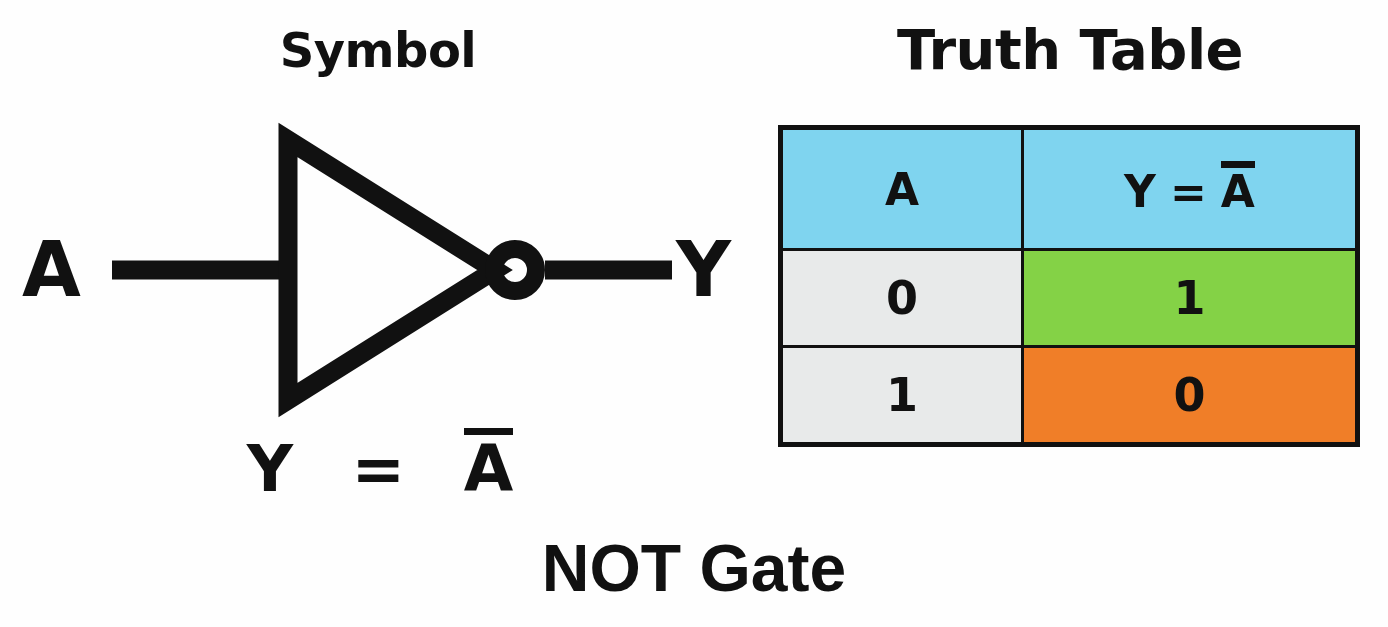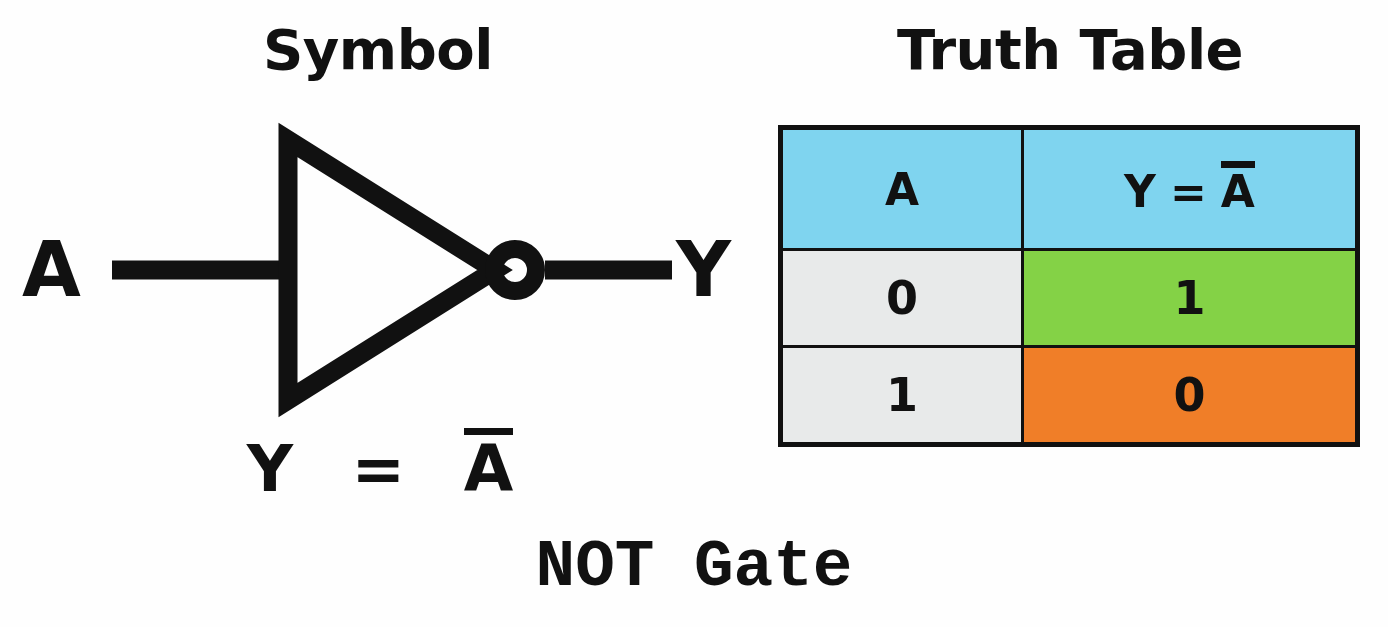--- a/index.html
+++ b/index.html
@@ -26,21 +26,21 @@
     font-weight: bold;
     color: #111111;
     white-space: nowrap;
     letter-spacing: -0.5px;
   }
   #symbol-title {
     left: 0;
     top: 8px;
     width: 756px;
     text-align: center;
-    font-size: 56px;
+    font-size: 48px;
     line-height: 84px;
   }
   #truth-table-title {
     left: 778px;
     top: 8px;
     width: 584px;
     text-align: center;
     font-size: 56px;
     line-height: 84px;
   }
@@ -129,21 +129,21 @@
   td.cell-green { background: #84d246; }
   td.cell-orange { background: #f07e28; }
 
   
   #gate-caption {
     position: absolute;
     left: 0;
     top: 528px;
     width: 1388px;
     text-align: center;
-    font-family: Liberation Mono, monospace;
+    font-family: Liberation Sans, sans-serif;
     font-weight: bold;
     font-size: 66px;
     color: #111111;
     line-height: 80px;
   }
 </style>
 </head>
 <body>
 
 <div id="canvas">

